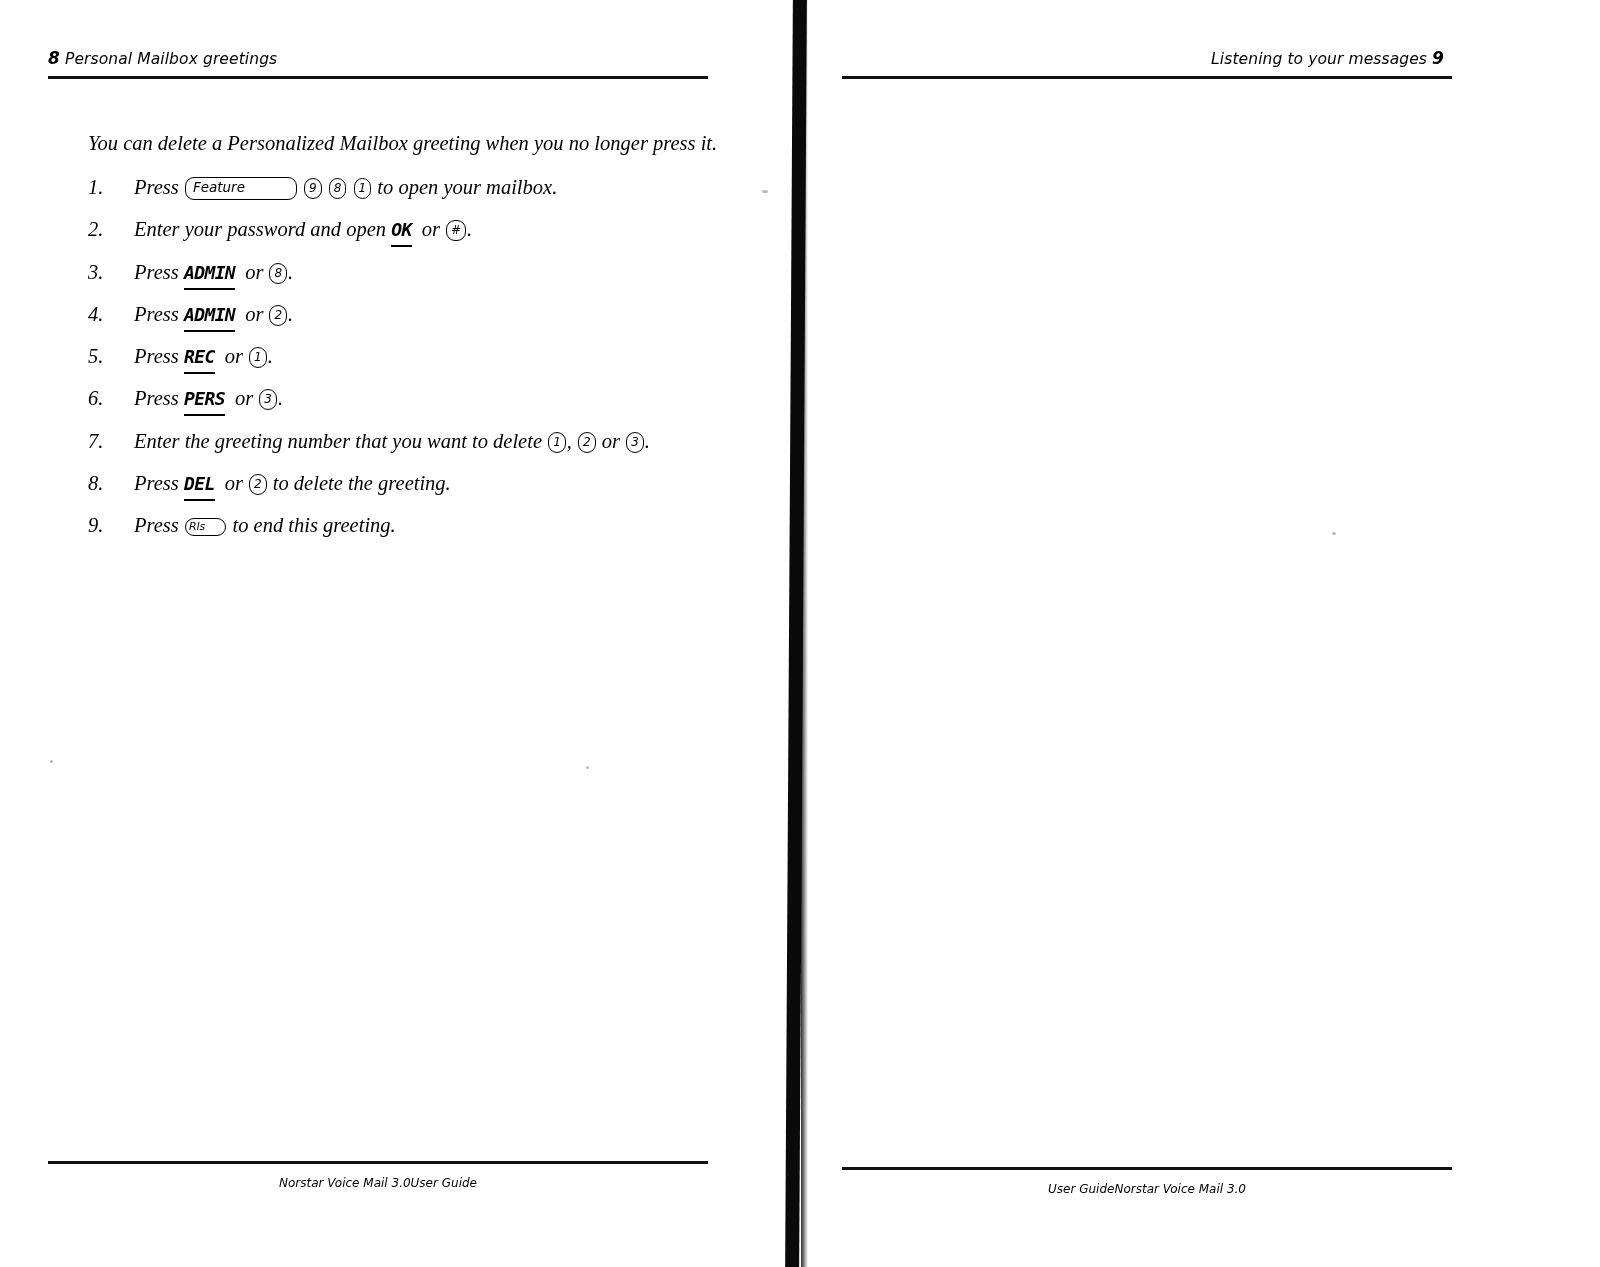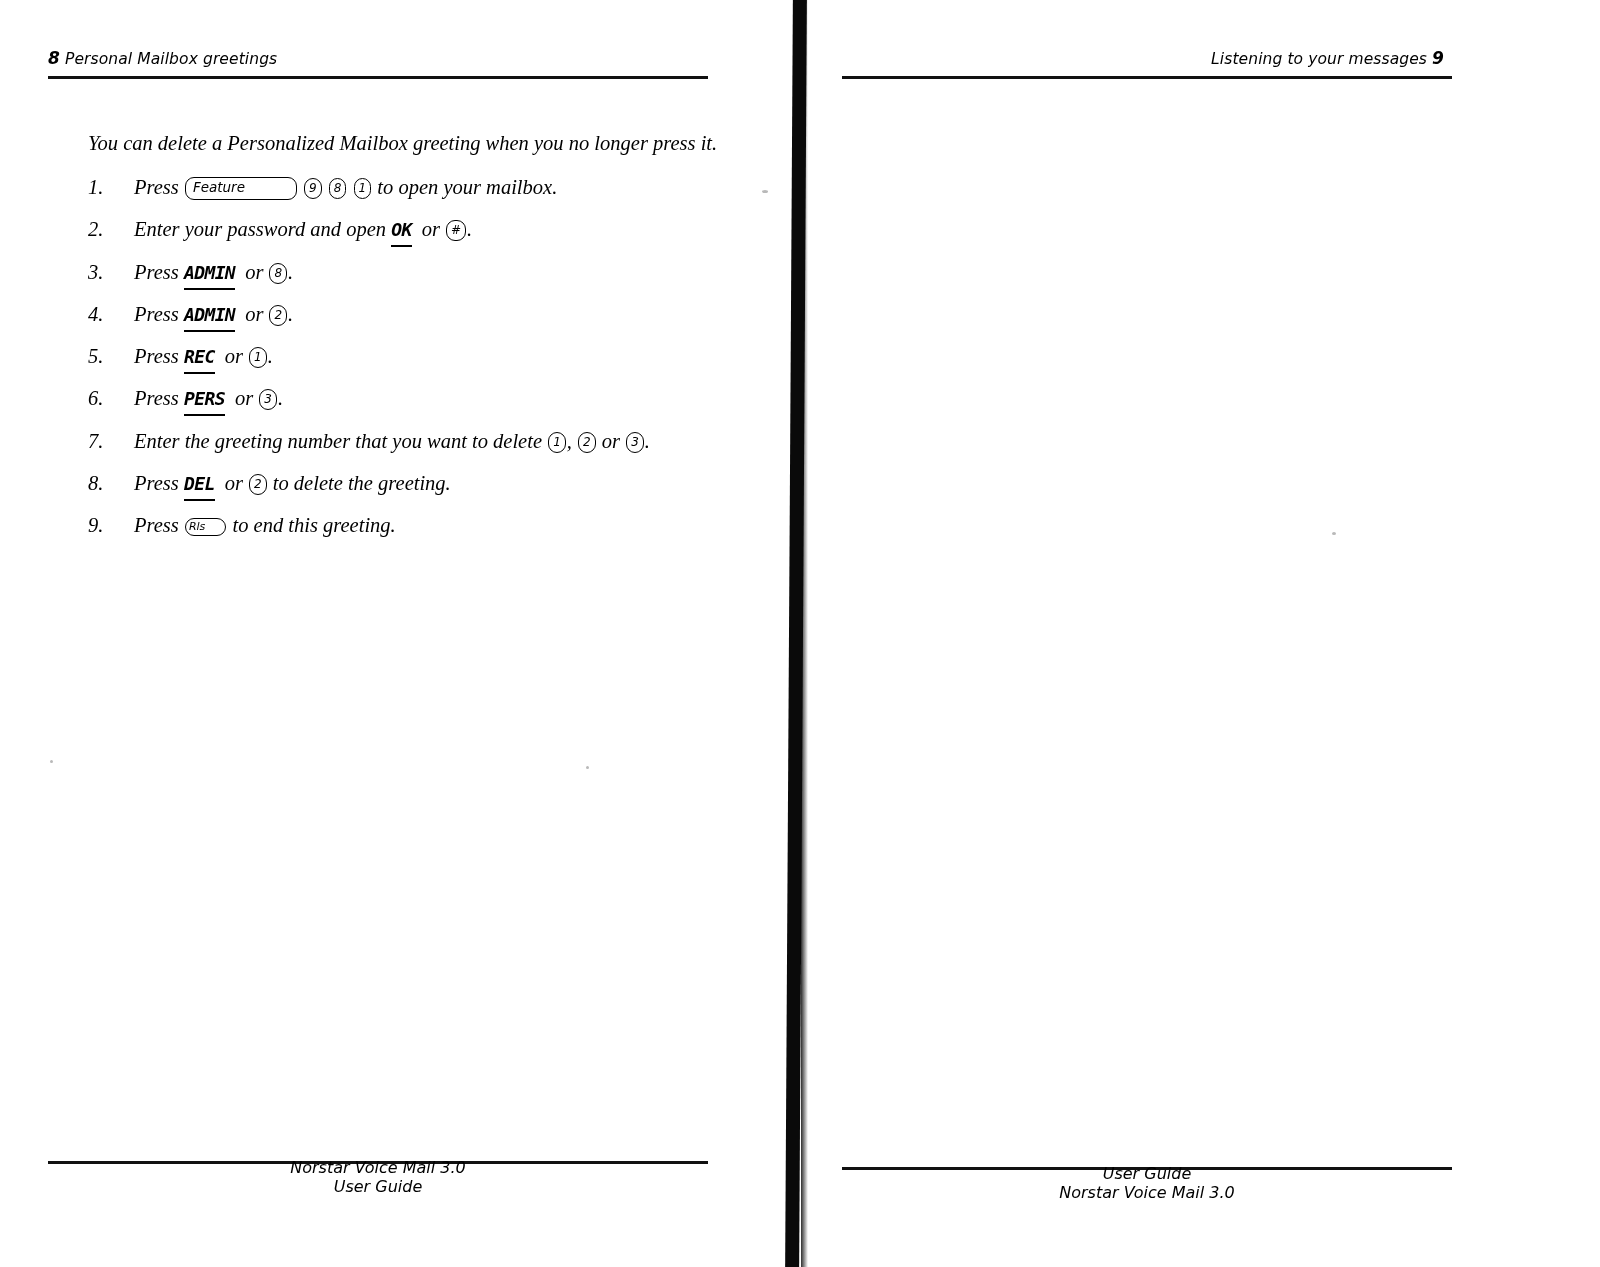--- a/index.html
+++ b/index.html
@@ -42,22 +42,22 @@
     position:absolute; height:3px; background:#111;
   }
   .rule-top-l { left:48px; right:82px; top:76px; }
   .rule-top-r { left:36px; right:66px; top:76px; }
   .rule-bot-l { left:48px; right:82px; top:1161px; }
   .rule-bot-r { left:36px; right:66px; top:1167px; }
 
   .ftr {
     position:absolute; height:26px;
     font-family:"DejaVu Sans", sans-serif;
-    font-size:16px;
-    display:flex; justify-content:flex-end; align-items:center;flex-direction:column;
+    font-size:12px;
+    display:flex; justify-content:center; align-items:center;
   }
   .ftr-l { left:48px; right:82px; top:1170px; }
   .ftr-r { left:36px; right:66px; top:1176px; }
 
   
   h2.sec-h {
     font-family:"DejaVu Sans", sans-serif;
     font-weight:bold;
     margin:0;
     letter-spacing:-.2px;

